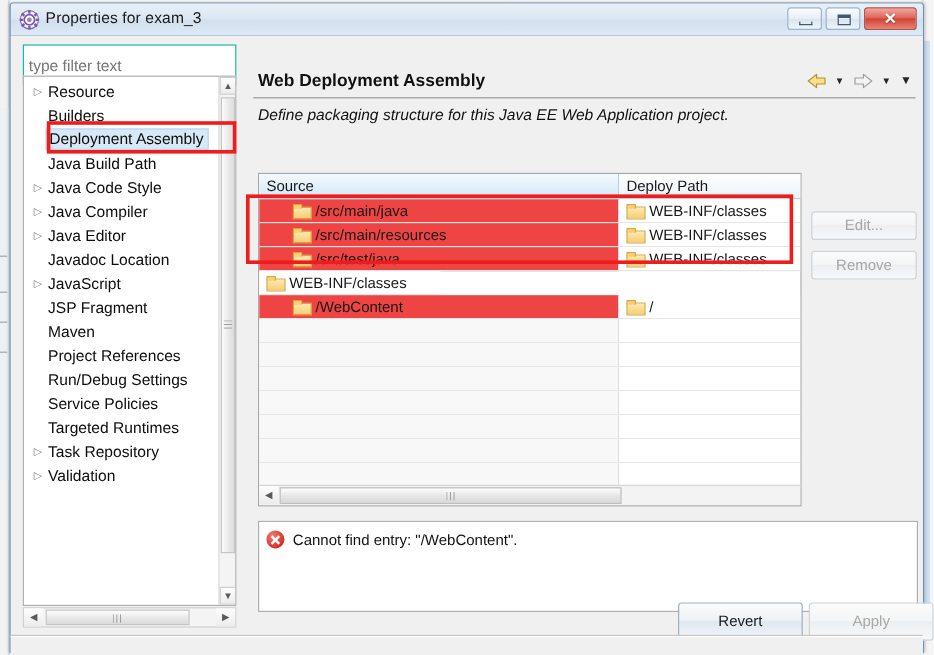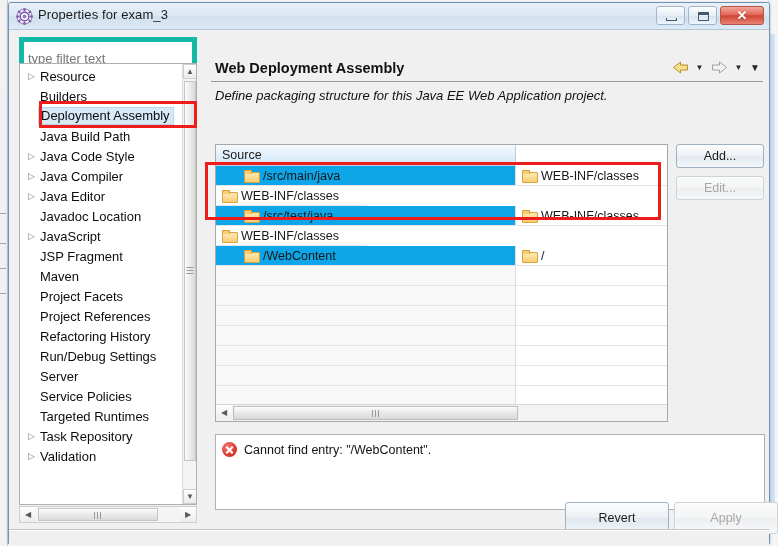--- a/index.html
+++ b/index.html
@@ -94,21 +94,21 @@
   }
 
   
   #body { position: relative; height: 514px; background: #f0f0f0; }
 
   
   #filter-box {
     position: absolute; left: 10px; top: 7px;
     width: 178px; height: 14px;
     background: #ffffff;
-    border: 5px solid #14b8a6;
+    border: 1px solid #14b8a6;
     font-size: 13px;
     color: #7d7d7d;
     padding: 16px 4px;
     outline: none;
     font-family: "Liberation Sans", sans-serif;
   }
 
   
   #tree-panel {
     position: absolute; left: 10px; top: 33px;
@@ -238,21 +238,21 @@
   }
   .th.col-source { width: 300px; }
   .th.col-deploy { width: 151px; background: linear-gradient(180deg,#fdfefe,#f3f8fc 60%,#eaf3fa); border-right: none; }
   .trow { display: flex; height: 20px; }
   .cell {
     display: flex; align-items: center;
     font-size: 12.5px; color: #171717;
     border-bottom: 1px solid #e6e6e6;
     padding-left: 6px;
   }
-  .cell.source { width: 300px; border-right: 1px solid #ddd; background: #0ea5e9; padding-left: 28px; }
+  .cell.source { width: 300px; border-right: 1px solid #ddd; background: #ef4444; padding-left: 28px; }
   .cell.deploy { width: 151px; background: #ffffff; }
   .cell.empty { background: #f8f8f8; }
   .cell.empty.deploy { background: #ffffff; }
   .folder {
     display: inline-block; width: 14px; height: 11px; margin-right: 5px;
     position: relative; flex: 0 0 14px;
   }
   .folder::before {
     content: ""; position: absolute; left: 0; top: 2px;
     width: 14px; height: 9px;
@@ -450,37 +450,25 @@
           <div class="tree-item">
             <span class="tree-arrow"></span>
             <span class="tree-label">JSP Fragment</span>
           </div>
           <div class="tree-item">
             <span class="tree-arrow"></span>
             <span class="tree-label">Maven</span>
           </div>
           <div class="tree-item">
             <span class="tree-arrow"></span>
-            <span class="tree-label">Project Facets</span>
-          </div>
-          <div class="tree-item">
-            <span class="tree-arrow"></span>
             <span class="tree-label">Project References</span>
           </div>
           <div class="tree-item">
             <span class="tree-arrow"></span>
-            <span class="tree-label">Refactoring History</span>
-          </div>
-          <div class="tree-item">
-            <span class="tree-arrow"></span>
             <span class="tree-label">Run/Debug Settings</span>
-          </div>
-          <div class="tree-item">
-            <span class="tree-arrow"></span>
-            <span class="tree-label">Server</span>
           </div>
           <div class="tree-item">
             <span class="tree-arrow"></span>
             <span class="tree-label">Service Policies</span>
           </div>
           <div class="tree-item">
             <span class="tree-arrow"></span>
             <span class="tree-label">Targeted Runtimes</span>
           </div>
           <div class="tree-item">
@@ -529,33 +517,38 @@
         <div class="nav-caret">▼</div>
         <div class="nav-caret" style="width:16px;font-size:10px;">▼</div>
       </div>
 
       <div id="title-sep"></div>
       <div id="desc-text">Define packaging structure for this Java EE Web Application project.</div>
 
       <div id="table-wrap">
         <div id="table-header">
           <div class="th col-source">Source</div>
+          <div class="th col-deploy">Deploy Path</div>
         </div>
         <div id="table-body">
             <div class="trow">
               <div class="cell source">
                 <span class="folder"></span>
                 <span>/src/main/java</span>
               </div>
               <div class="cell deploy">
                 <span class="folder"></span>
                 <span>WEB-INF/classes</span>
               </div>
             </div>
             <div class="trow">
+              <div class="cell source">
+                <span class="folder"></span>
+                <span>/src/main/resources</span>
+              </div>
               <div class="cell deploy">
                 <span class="folder"></span>
                 <span>WEB-INF/classes</span>
               </div>
             </div>
             <div class="trow">
               <div class="cell source">
                 <span class="folder"></span>
                 <span>/src/test/java</span>
               </div>
@@ -611,22 +604,22 @@
           </div>
         <div id="tbl-hscroll">
           <div class="hsb-arrow left">◀</div>
           <div id="tbl-hthumb">
             <span class="hgrip"></span>
           </div>
 
         </div>
       </div>
 
-      <button id="btn-add" class="side-btn">Add...</button>
       <button id="btn-edit" class="side-btn disabled">Edit...</button>
+      <button id="btn-remove" class="side-btn disabled">Remove</button>
 
       <div id="status-box">
         <div id="status-row">
           <span id="err-icon"></span>
           <span id="status-text">Cannot find entry: "/WebContent".</span>
         </div>
       </div>
     </div>
 
     <button id="btn-revert" class="footer-btn">Revert</button>

